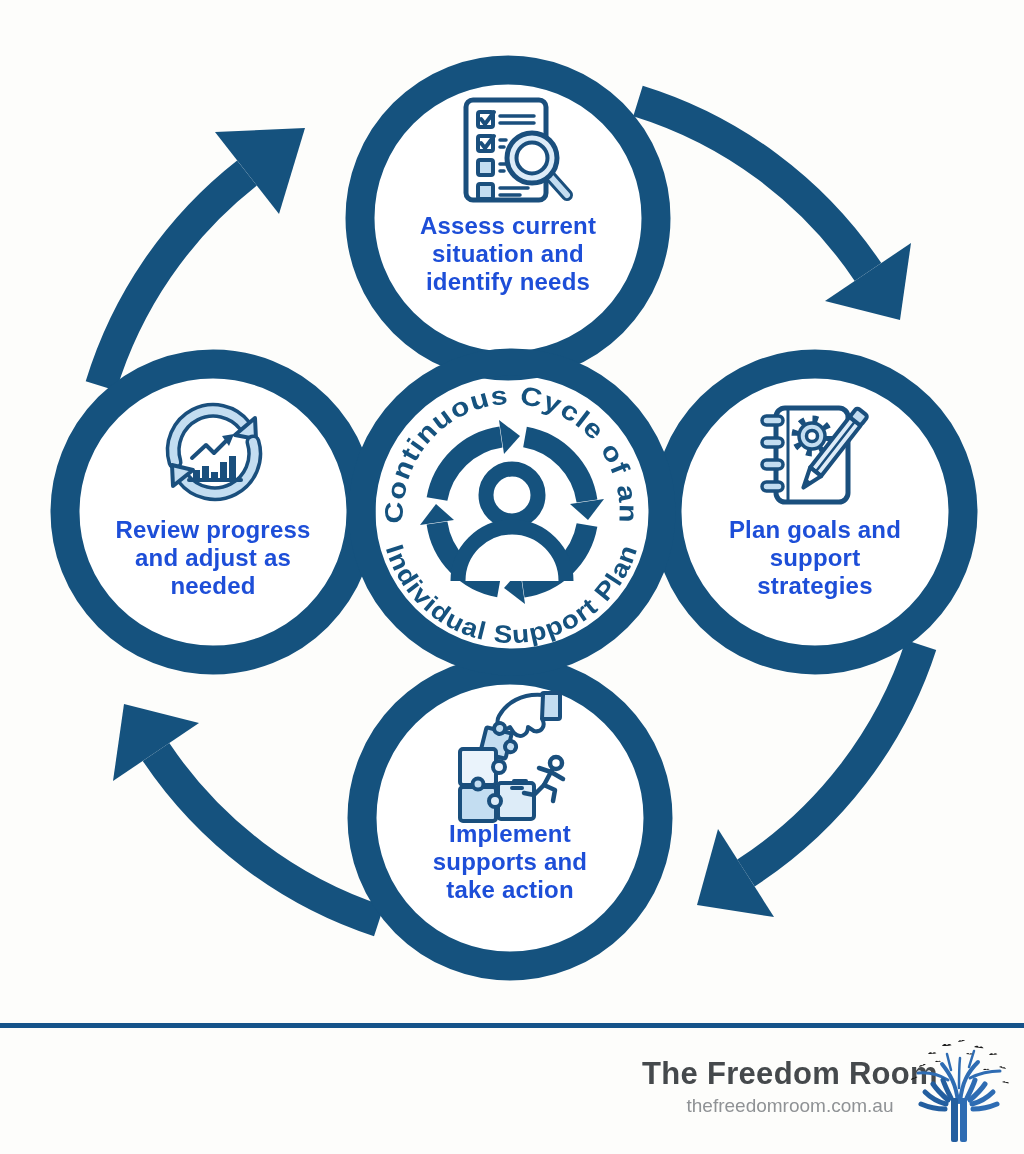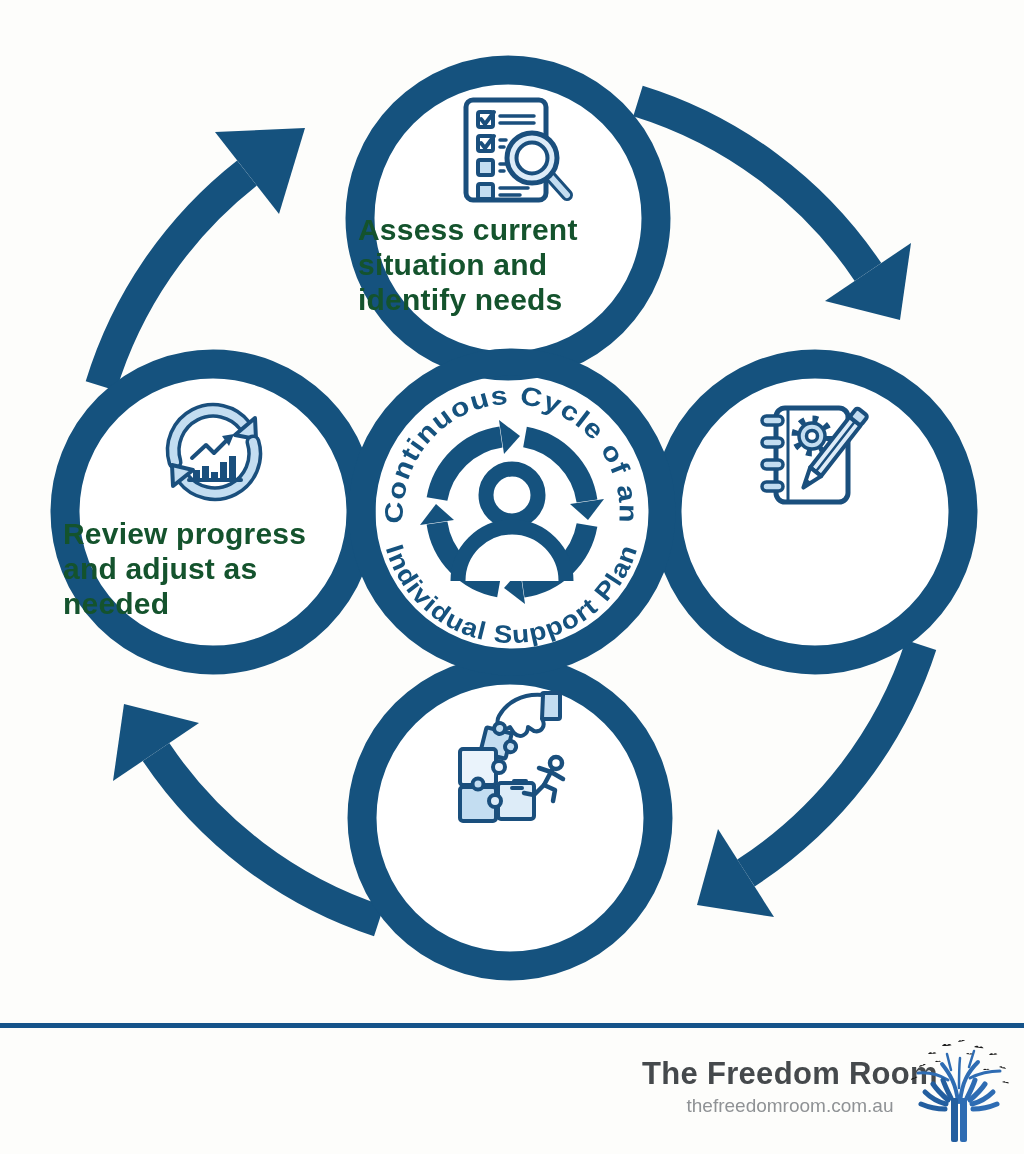--- a/index.html
+++ b/index.html
@@ -1,20 +1,20 @@
 <!DOCTYPE html>
 <html><head>
 <meta charset="utf-8">
 <style>
   html,body{margin:0;padding:0;background:#ffffff;}
   .stage{position:relative;width:1024px;height:1154px;background:#fdfdfb;overflow:hidden;
          font-family:"Liberation Sans",sans-serif;}
   .diagram{position:absolute;left:0;top:0;width:1024px;height:1010px;}
-  .node-label{position:absolute;width:300px;white-space:pre-line;
-              font-weight:bold;font-size:30px;line-height:1.17;color:#14532d;letter-spacing:.2px;}
+  .node-label{position:absolute;width:300px;text-align:center;white-space:pre-line;
+              font-weight:bold;font-size:24px;line-height:1.17;color:#1d4ed8;letter-spacing:.2px;}
   .label-top{left:358px;top:212px;}
   .label-right{left:665px;top:516px;}
   .label-bottom{left:360px;top:820px;}
   .label-left{left:63px;top:516px;}
   .arc-text{fill:#15527e;font-weight:bold;font-family:"Liberation Sans",sans-serif;letter-spacing:1px;}
   .divider{position:absolute;left:0;top:1023px;width:1024px;height:5px;background:#15538a;}
   .footer-text{position:absolute;left:640px;top:1056px;width:300px;text-align:center;}
   .footer-brand{font-size:31px;font-weight:bold;color:#45494c;letter-spacing:.3px;}
   .footer-url{font-size:19px;color:#8f9295;margin-top:3px;}
   .logo{position:absolute;left:903px;top:1040px;width:112px;height:106px;}
@@ -178,20 +178,26 @@
           <path d="M -22 6 L -8 -7 L 0 1 L 13 -12" fill="none" stroke="#1a4f7d" stroke-width="4"></path>
           <polygon points="20,-18 8,-16 15,-6" fill="#1a4f7d"></polygon>
         </g>
       </g>
     </g>
   </svg>
 
   <div class="node-label label-top">Assess current
 situation and
 identify needs</div>
+  <div class="node-label label-right">Plan goals and
+support
+strategies</div>
+  <div class="node-label label-bottom">Implement
+supports and
+take action</div>
   <div class="node-label label-left">Review progress
 and adjust as
 needed</div>
 
   <div class="divider"></div>
 
   <div class="footer-text">
     <div class="footer-brand">The Freedom Room</div>
     <div class="footer-url">thefreedomroom.com.au</div>
   </div>

